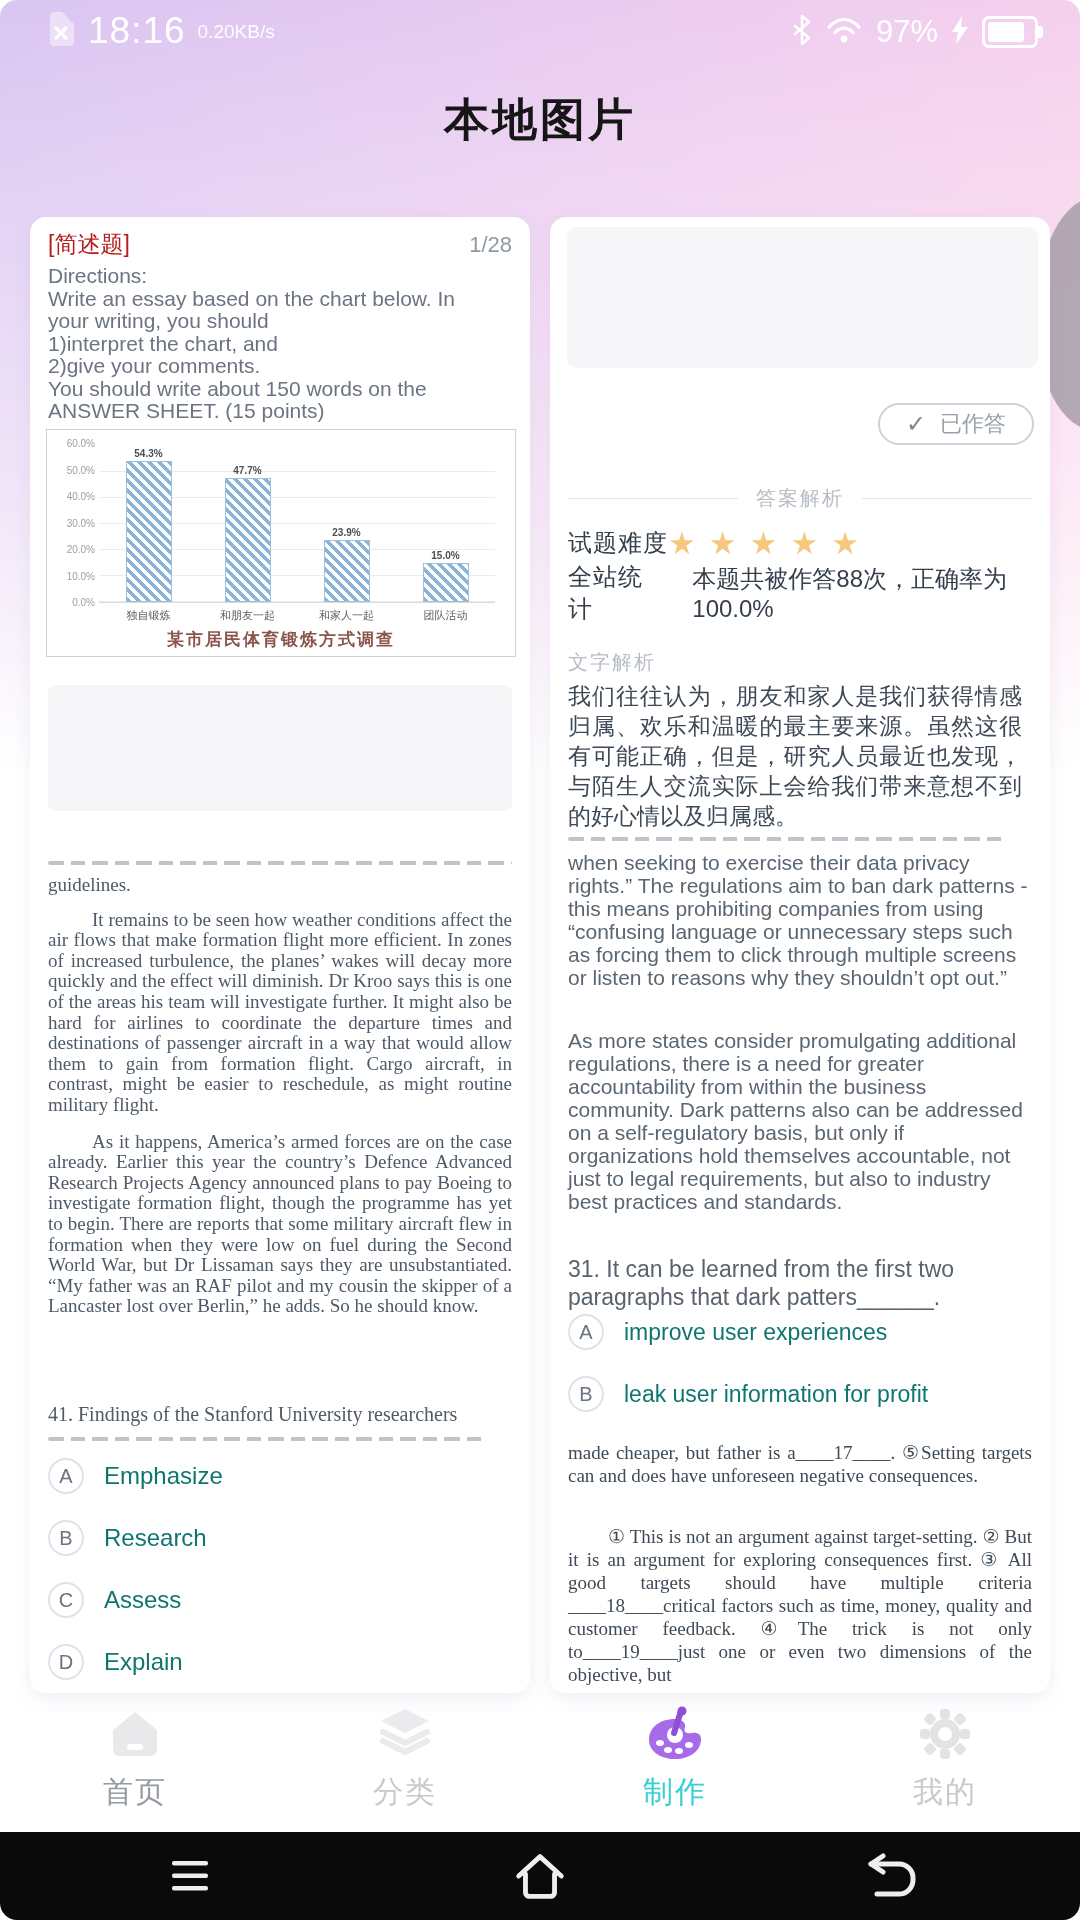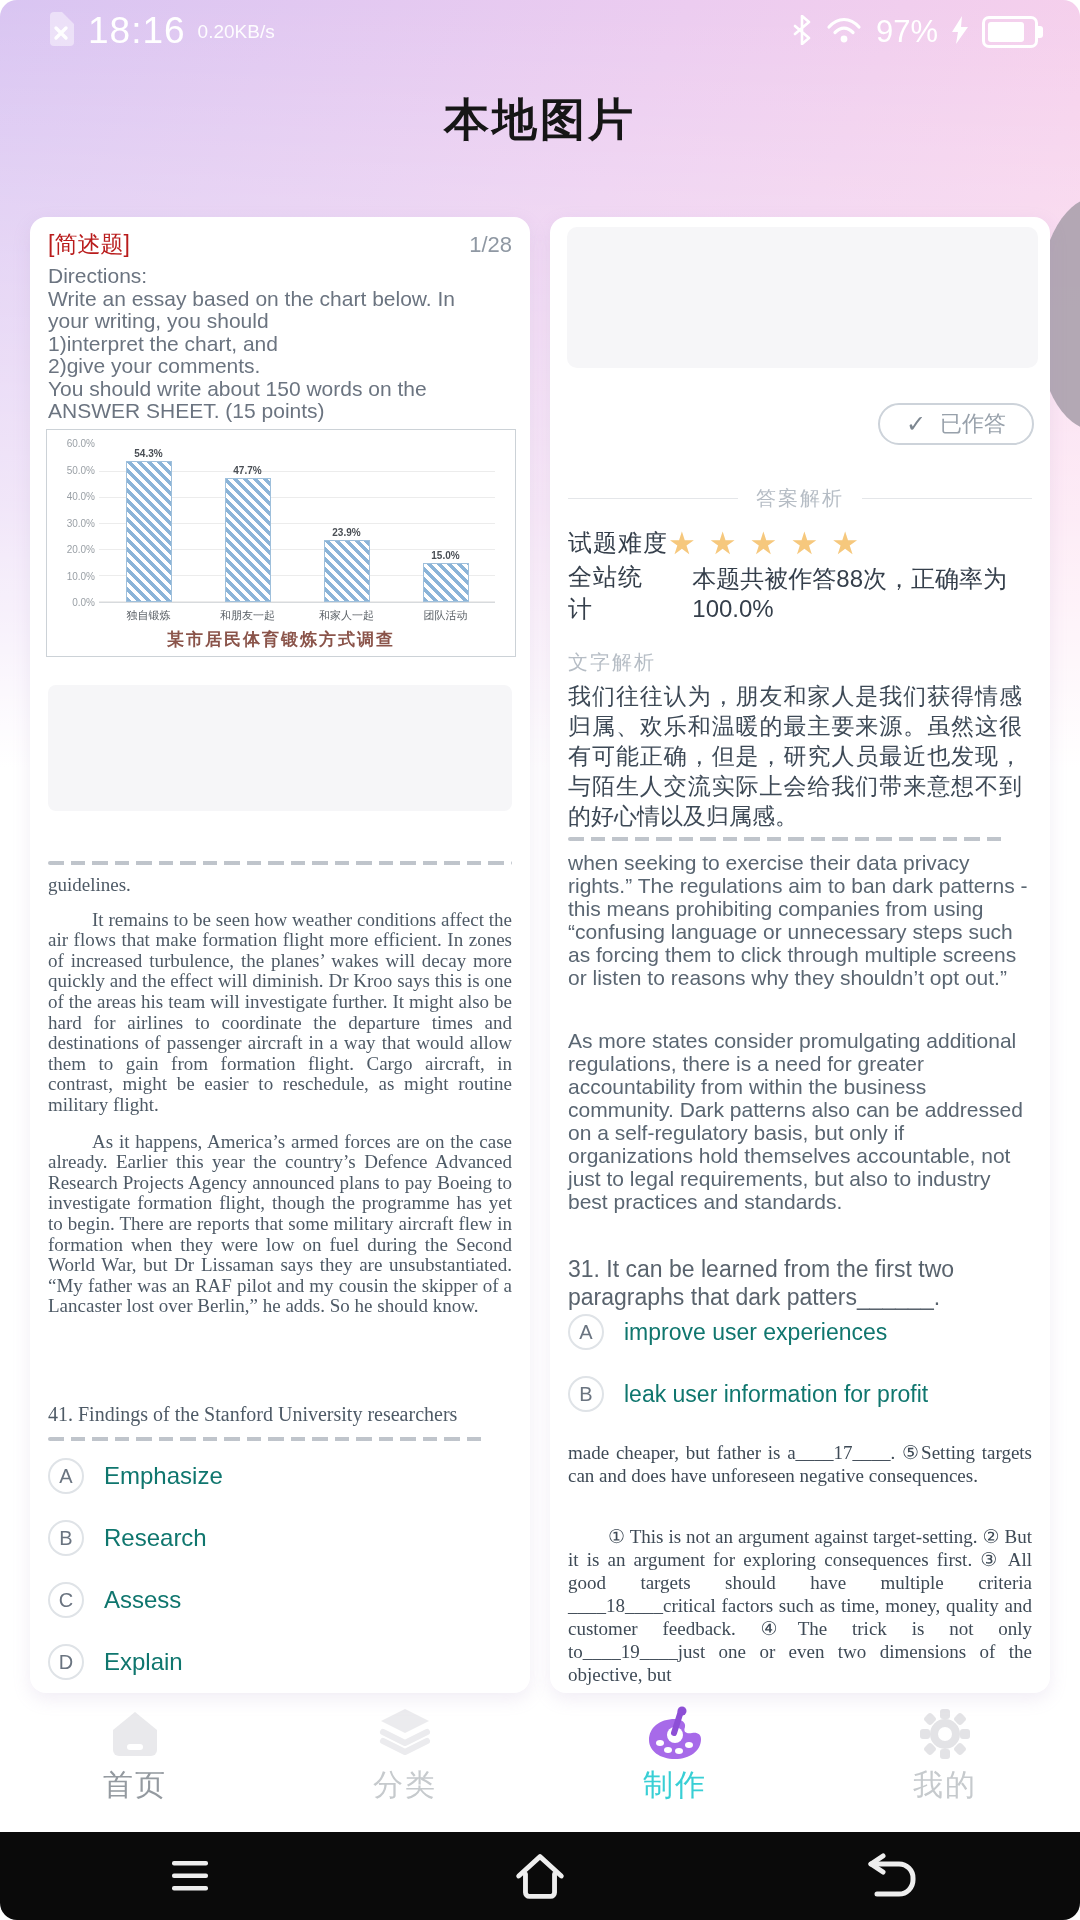--- a/index.html
+++ b/index.html
@@ -93,21 +93,21 @@
   .eng-1{top:634px;}
   .eng-2{top:812px;}
   .q31{position:absolute;left:18px;top:1038px;width:464px;font-size:23px;line-height:28px;color:#59636d;}
   .options-right .opt-label{font-size:23px;}
   .serif-r{position:absolute;left:18px;width:464px;font-family:"Liberation Serif",serif;font-size:19px;
     line-height:23px;color:#3e4a56;text-align:justify;margin:0;}
   .sp1{top:1224px;}
   .sp2{top:1308px;text-indent:40px;}
   
   .tab-bar{position:absolute;left:0;top:1694px;width:100%;height:138px;display:flex;}
-  .tab-item{flex:1;display:flex;flex-direction:column;align-items:center;justify-content:flex-start;padding-top:12px;gap:3px;}
+  .tab-item{flex:1;display:flex;flex-direction:column;align-items:center;justify-content:flex-start;padding-top:12px;gap:10px;}
   .tab-icon{height:56px;display:flex;align-items:center;justify-content:center;}
   .tab-label{font-size:30px;color:#c6cacd;letter-spacing:2px;}
   .tab-item.first .tab-label{color:#949aa0;}
   .tab-item.active .tab-label{color:#38cfd5;}
   
   .nav-bar{position:absolute;left:0;top:1832px;width:100%;height:88px;background:#0a0a0a;
     display:flex;align-items:center;justify-content:space-between;padding:0 150px;box-sizing:border-box;}
   .nav-btn{display:flex;align-items:center;justify-content:center;width:80px;height:60px;}
 </style>
 </head>

